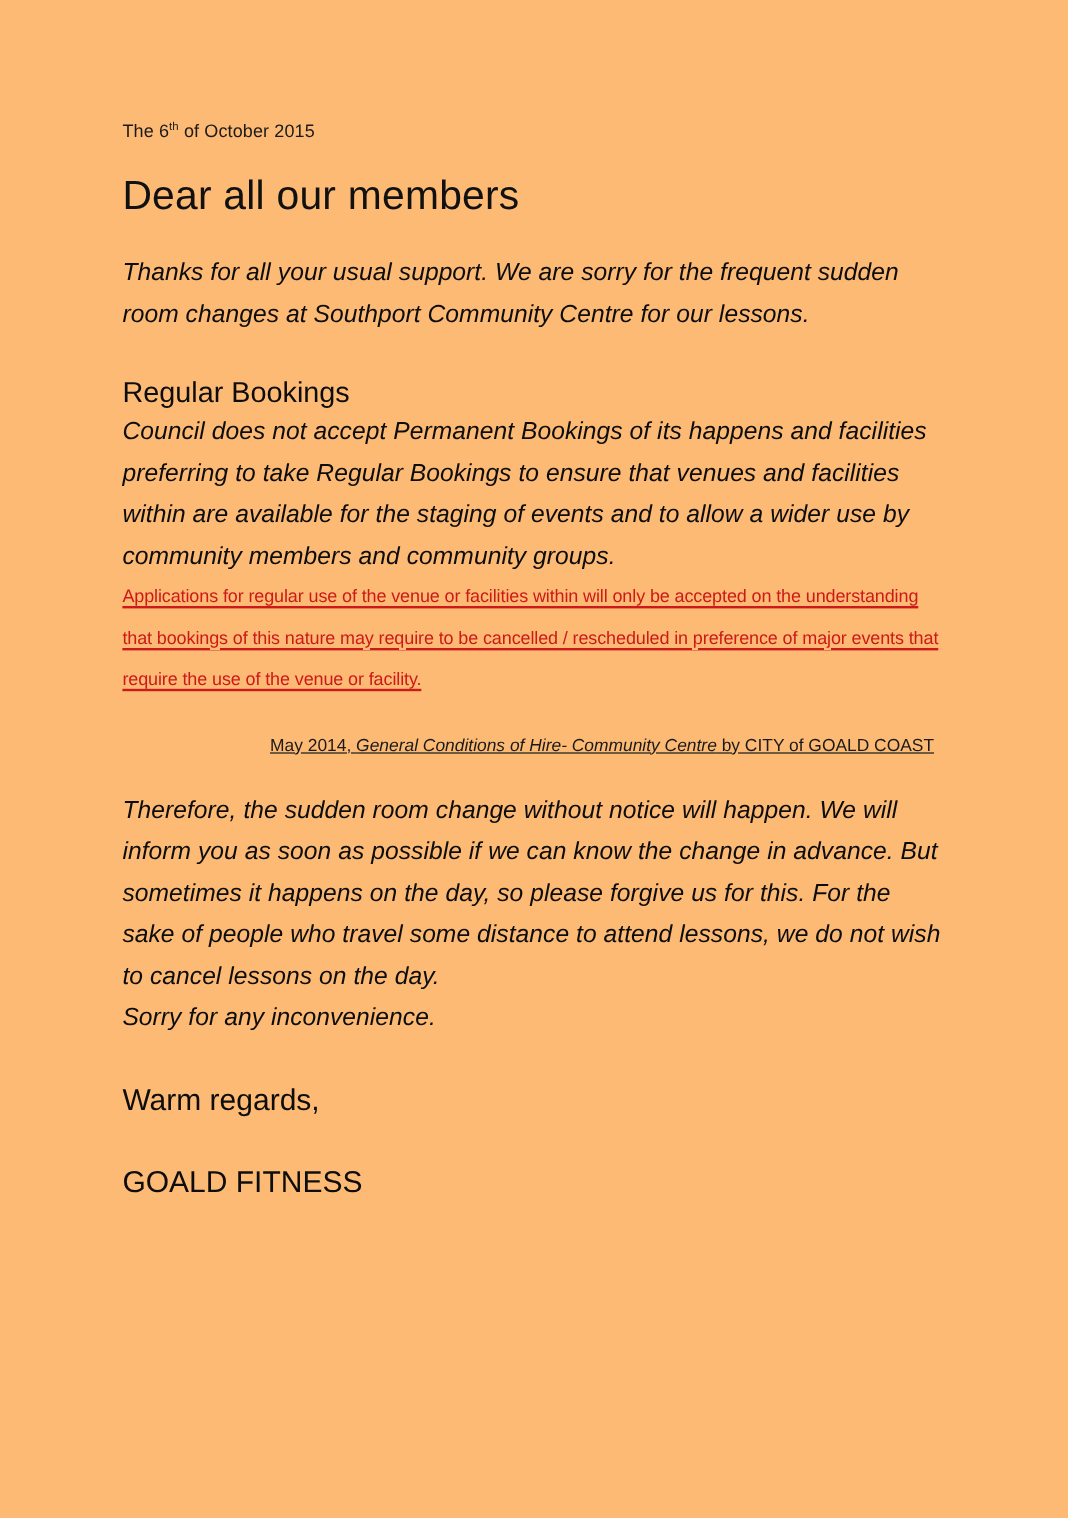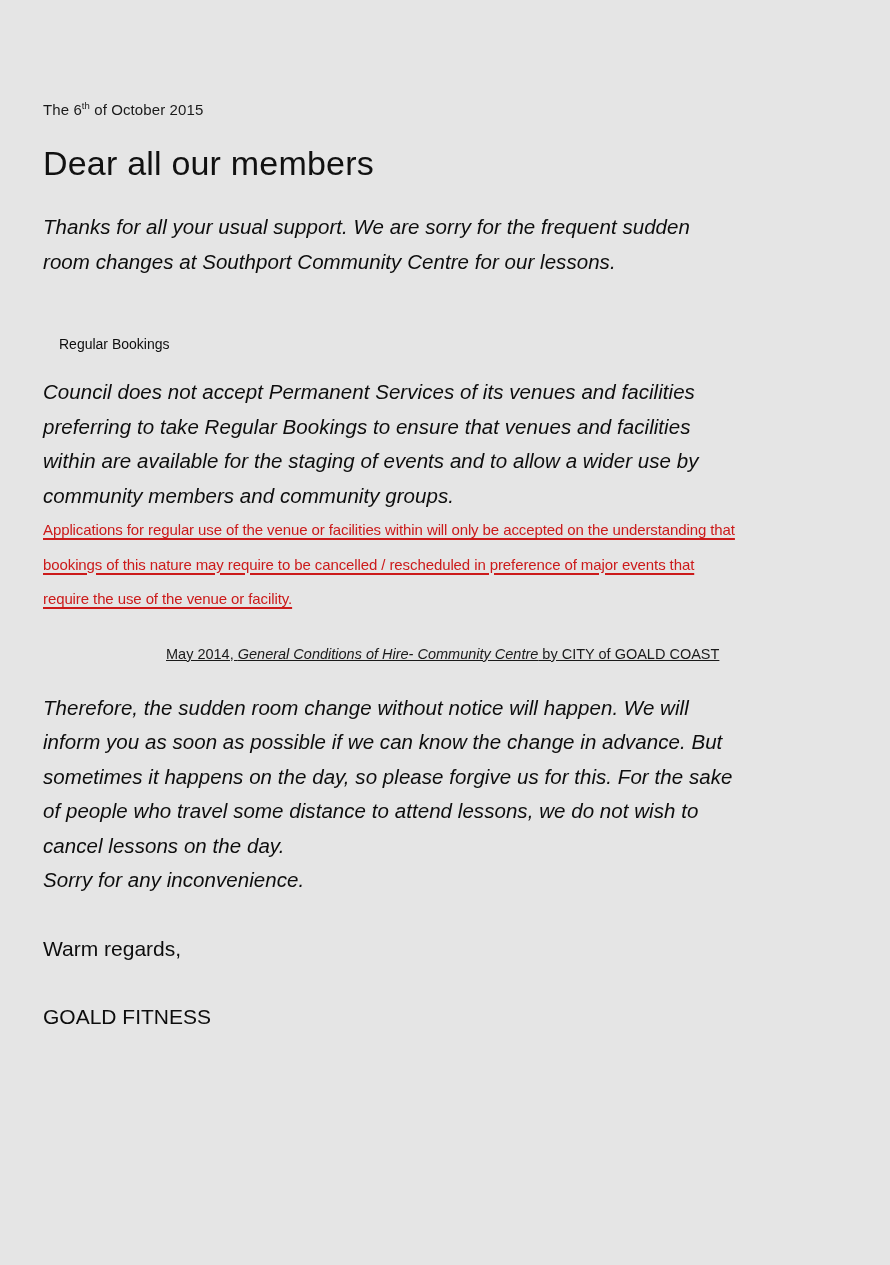--- a/index.html
+++ b/index.html
@@ -12,23 +12,23 @@
     height: 1265px;
     font-family: "Liberation Sans", sans-serif;
     color: #000000;
     -webkit-font-smoothing: antialiased;
   }
 
   .page {
     position: relative;
     width: 890px;
     height: 1265px;
-    background: #e5e5e5;
+    background: #fdba74;
     box-sizing: border-box;
-    padding: 100px 99px 0 43px;
+    padding: 100px 99px 0 102px;
   }
 
   .doc-date {
     font-size: 15px;
     line-height: 20px;
     color: #1a1a1a;
     margin: 0 0 22px 0;
     letter-spacing: 0.1px;
   }
   .doc-date sup {
@@ -55,23 +55,23 @@
     color: #0d0d0d;
     max-width: 690px;
     letter-spacing: 0.05px;
     font-style: italic;
   }
 
   .spacer-sm { height: 26px; }
   .spacer-md { height: 34px; }
 
   .section-heading {
-    font-size: 14px;
+    font-size: 24px;
     line-height: 30px;
-    margin: 16px;
+    margin: 0;
     color: #0d0d0d;
   }
 
   .red-block {
     font-size: 15px;
     line-height: 34.5px;
     font-weight: normal;
     color: #cc1a1a;
     margin: 0;
     max-width: 700px;
@@ -88,42 +88,42 @@
     font-size: 14.5px;
     line-height: 22px;
     margin: 0;
     padding-left: 123px;
     color: #1a1a1a;
     text-decoration: underline;
   }
   .citation .it { font-style: italic; }
 
   .signature {
-    font-size: 21px;
+    font-size: 25px;
     line-height: 34.5px;
     margin: 0;
     color: #0d0d0d;
   }
 </style>
 </head>
 <body>
 
 <div class="page">
 
   <p class="doc-date"><span>The 6</span><sup>th</sup><span> of October 2015</span></p>
 
   <h1 class="doc-title">Dear all our members</h1>
 
   <p class="para">Thanks for all your usual support. We are sorry for the frequent sudden room changes at Southport Community Centre for our lessons.</p>
 
   <div class="spacer-md"></div>
 
   <p class="section-heading">Regular Bookings</p>
 
-  <p class="para"> Council does not accept Permanent Services of its venues and facilities preferring to take Regular Bookings to ensure that venues and facilities within are available for the staging of events and to allow a wider use by community members and community groups.</p>
+  <p class="para"> Council does not accept Permanent Bookings of its happens and facilities preferring to take Regular Bookings to ensure that venues and facilities within are available for the staging of events and to allow a wider use by community members and community groups.</p>
 
   <p class="red-block red-para"><span class="ul">Applications for regular use of the venue or facilities within will only be accepted on the understanding that bookings of this nature may require to be cancelled / rescheduled in preference of major events that require the use of the venue or facility.</span></p>
 
 
   <div class="spacer-sm"></div>
 
   <p class="citation"><span>May 2014, </span><span class="it">General Conditions of Hire- Community Centre</span><span> by CITY of GOALD COAST</span></p>
 
   <div class="spacer-sm"></div>
 

